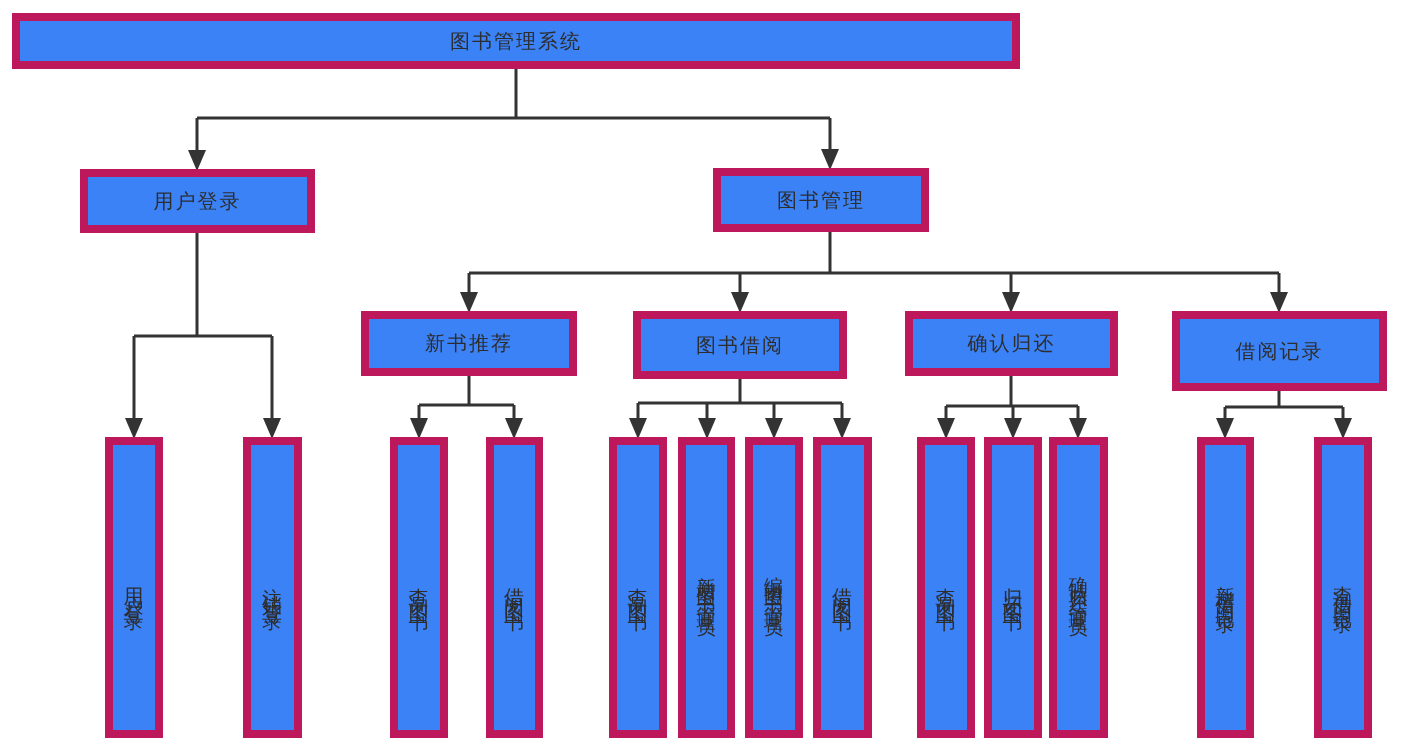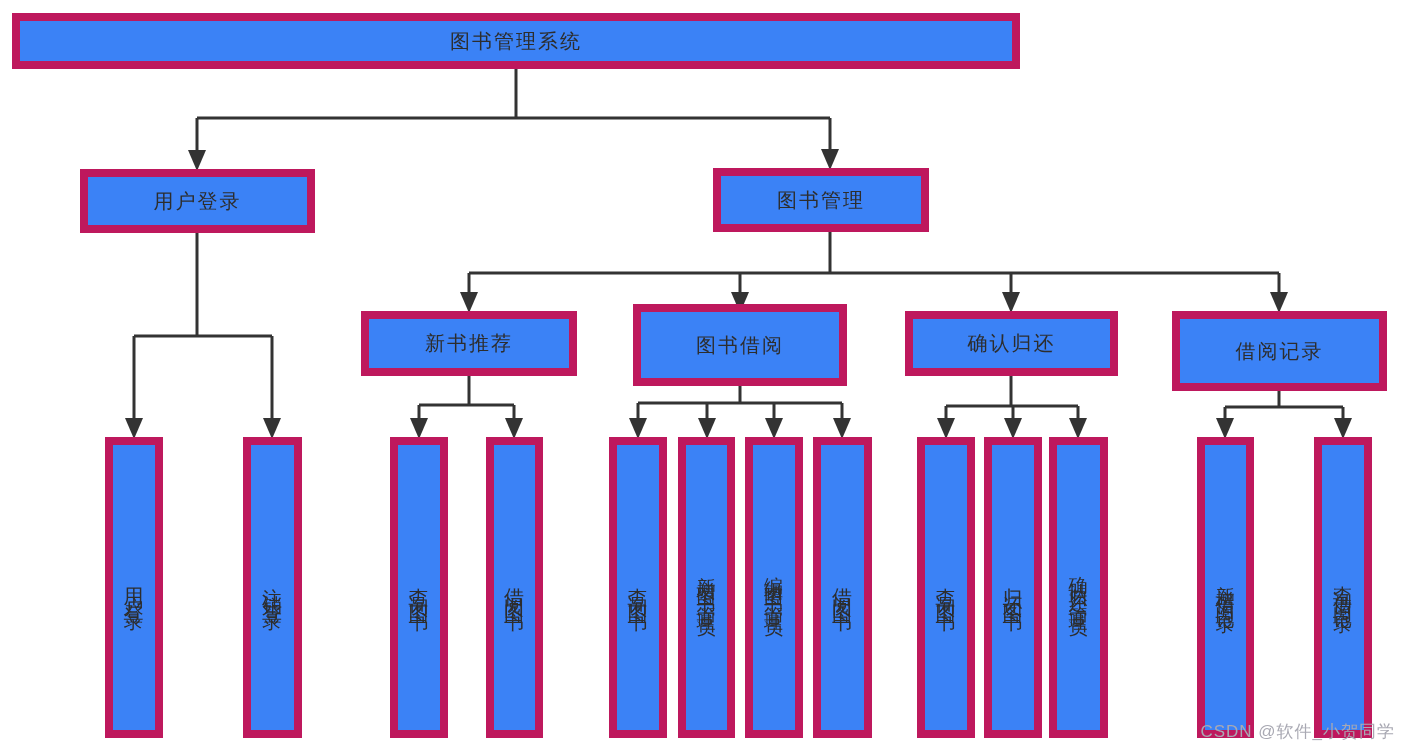--- a/index.html
+++ b/index.html
@@ -114,21 +114,21 @@
   <div class="node hnode" style="left: 80px; top: 169px; width: 235px; height: 64px;">
     <span>用户登录</span>
   </div>
   <div class="node hnode" style="left: 713px; top: 168px; width: 216px; height: 64px;">
     <span>图书管理</span>
   </div>
 
   <div class="node hnode" style="left: 361px; top: 311px; width: 216px; height: 65px;">
     <span>新书推荐</span>
   </div>
-  <div class="node hnode" style="left: 633px; top: 304px; width: 214px; height: 82px;">
+  <div class="node hnode" style="left: 633px; top: 311px; width: 214px; height: 68px;">
     <span>图书借阅</span>
   </div>
   <div class="node hnode" style="left: 905px; top: 311px; width: 213px; height: 65px;">
     <span>确认归还</span>
   </div>
   <div class="node hnode" style="left: 1172px; top: 311px; width: 215px; height: 80px;">
     <span>借阅记录</span>
   </div>
 
   <div class="node leaf" style="left: 105px; top: 437px; width: 58px; height: 301px;">
@@ -168,14 +168,13 @@
     <span>确认归还（管理员）</span>
   </div>
 
   <div class="node leaf long" style="left: 1197px; top: 437px; width: 57px; height: 301px;">
     <span>新增借阅记录</span>
   </div>
   <div class="node leaf long" style="left: 1314px; top: 437px; width: 58px; height: 301px;">
     <span>查询借阅记录</span>
   </div>
 
-  <div id="watermark">CSDN @软件_小贺同学</div>
 </div>
 
 </body></html>

